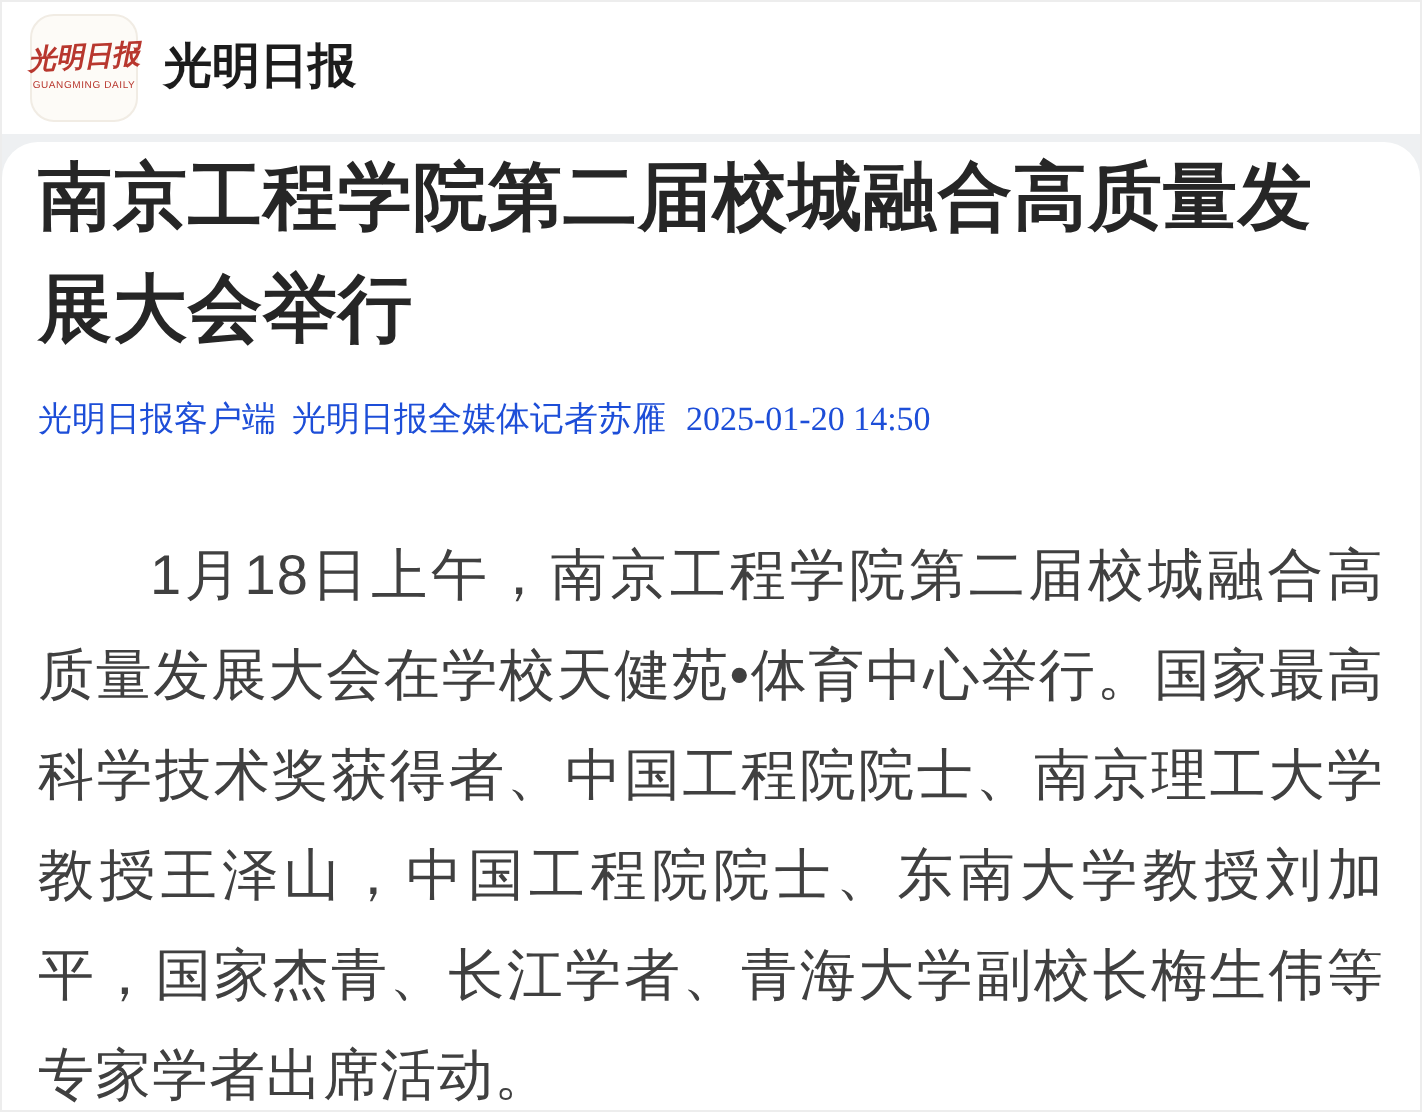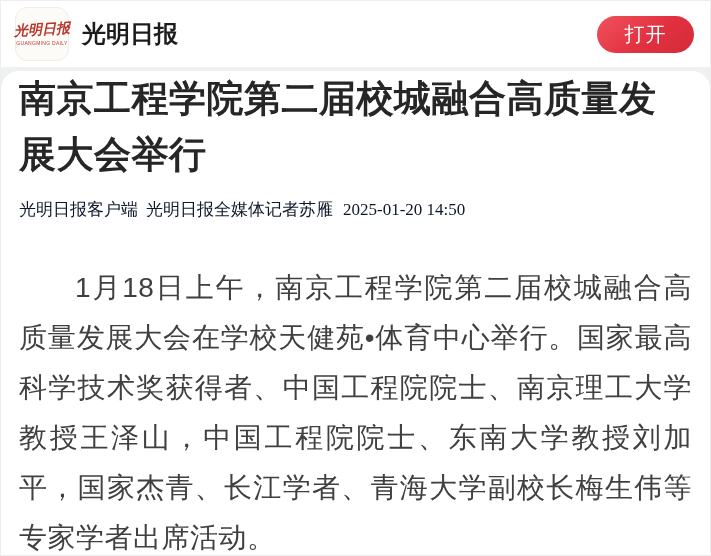--- a/index.html
+++ b/index.html
@@ -94,21 +94,21 @@
     line-height:56px;
     font-weight:bold;
     color:#262626;
     letter-spacing:0.5px;
   }
   .byline {
     margin-top:14px;
     font-family:"Liberation Serif","DejaVu Serif",serif;
     font-size:17px;
     line-height:26px;
-    color:#0f172a;
+    color:#1d4ed8;
     white-space:nowrap;
   }
   .byline span { margin-right:8px; }
   .byline .date { margin-left:2px; margin-right:0; }
   .body-text {
     margin-top:40px;
     font-size:28px;
     line-height:50px;
     color:#404040;
     text-indent:2em;
@@ -122,21 +122,20 @@
 <div class="page">
 
   <header class="topbar">
     <div class="logo">
       <span class="logo-cn">光明日报</span>
       <span class="logo-en">GUANGMING DAILY</span>
     </div>
     <div class="app-info">
       <div class="app-name">光明日报</div>
     </div>
-    <button class="open-btn">打开</button>
   </header>
 
   <div class="content-wrap">
     <main class="card">
       <h1 class="title">南京工程学院第二届校城融合高质量发展大会举行</h1>
       <div class="byline">
         <span>光明日报客户端</span><span>光明日报全媒体记者苏雁</span><span class="date">2025-01-20 14:50</span>
       </div>
       <p class="body-text">1月18日上午，南京工程学院第二届校城融合高质量发展大会在学校天健苑•体育中心举行。国家最高科学技术奖获得者、中国工程院院士、南京理工大学教授王泽山，中国工程院院士、东南大学教授刘加平，国家杰青、长江学者、青海大学副校长梅生伟等专家学者出席活动。</p>
     </main>

